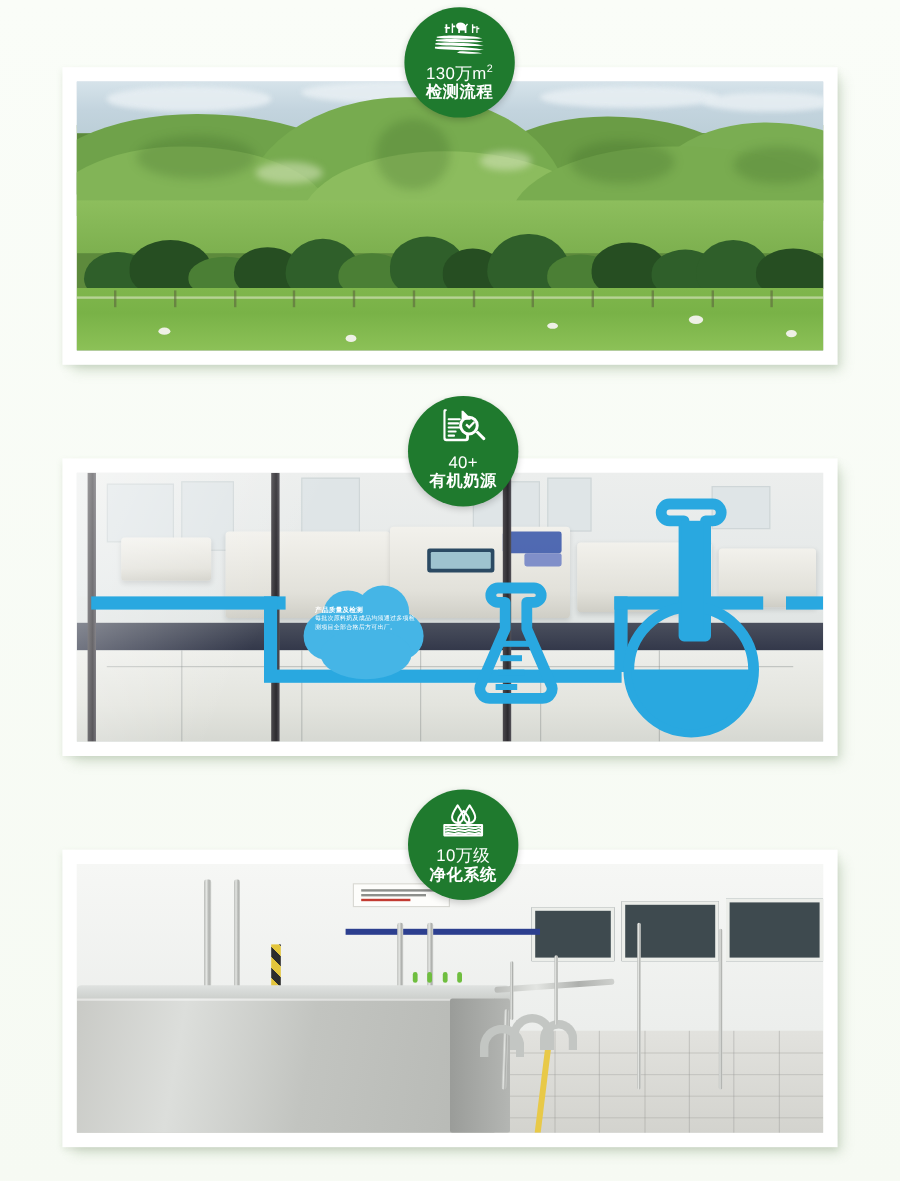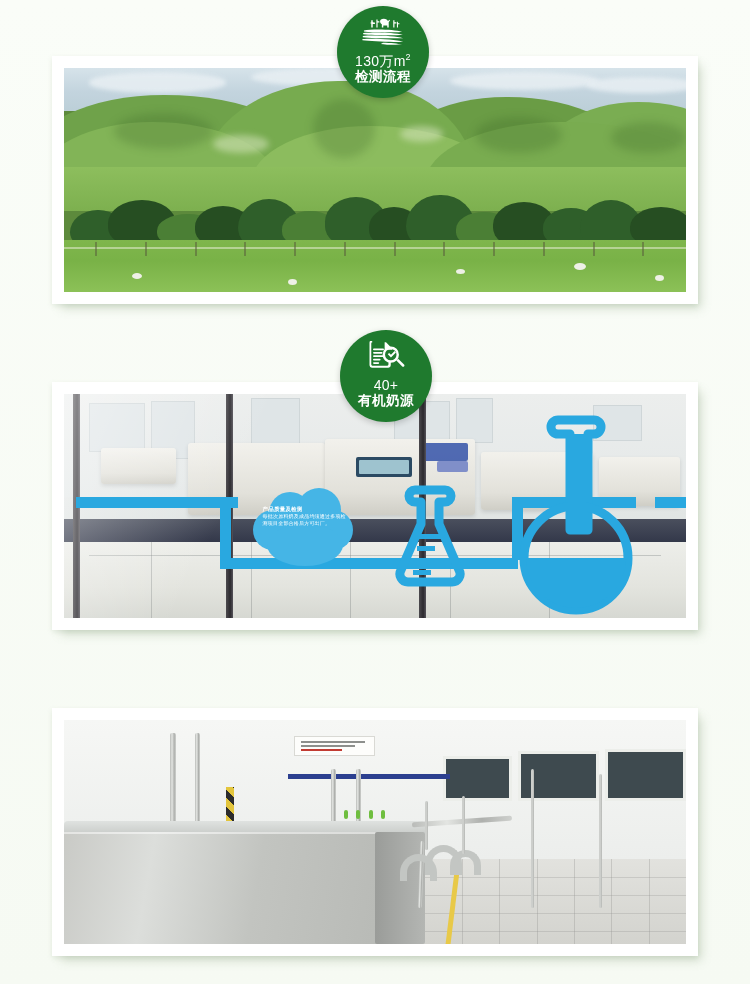--- a/index.html
+++ b/index.html
@@ -391,14 +391,33 @@
         <div class="pipe-u" style="left:62%; top:58%; width:5%;  height:11%;"></div>
         <div class="pipe-u" style="left:54%; top:60%; width:6%;  height:12%;"></div>
 
         <div class="steel" style="left:56%; top:44%; width:16%; height:5px; transform:rotate(-4deg);"></div>
         <div class="steel" style="left:58%; top:36%; width:3px; height:22%;"></div>
         <div class="steel" style="left:64%; top:34%; width:3px; height:26%;"></div>
       </div>
     </div>
   </div>
 
+  <div class="badge" style="left:340px; top:658px;">
+    <span class="bicon">
+      <svg viewBox="0 0 58 42" width="44" height="30" aria-hidden="true">
+        <g fill="none" stroke="#ffffff" stroke-width="2.4" stroke-linejoin="round" stroke-linecap="round">
+          <path d="M16 17 C 16 12, 20 7, 22.5 3 C 25 7, 29 12, 29 17 C 29 20.6, 26 23.4, 22.5 23.4 C 19 23.4, 16 20.6, 16 17 Z"></path>
+          <path d="M30 17 C 30 12, 34 7, 36.5 3 C 39 7, 43 12, 43 17 C 43 20.6, 40 23.4, 36.5 23.4 C 33 23.4, 30 20.6, 30 17 Z"></path>
+          <path d="M23 20 C 23 16.8, 26 13.4, 29.5 9.4 C 33 13.4, 36 16.8, 36 20 C 36 23.6, 33 26.4, 29.5 26.4 C 26 26.4, 23 23.6, 23 20 Z"></path>
+          <path d="M7 26 h44 v12 h-44 z"></path>
+          <path d="M9 29 C 13 27, 17 31, 21 29 C 25 27, 29 31, 33 29 C 37 27, 41 31, 45 29 C 47 28, 48.5 28.6, 49.5 29.2"></path>
+          <path d="M9 32.4 C 13 30.4, 17 34.4, 21 32.4 C 25 30.4, 29 34.4, 33 32.4 C 37 30.4, 41 34.4, 45 32.4 C 47 31.4, 48.5 32, 49.5 32.6"></path>
+          <path d="M9 35.8 C 13 33.8, 17 37.8, 21 35.8 C 25 33.8, 29 37.8, 33 35.8 C 37 33.8, 41 37.8, 45 35.8 C 47 34.8, 48.5 35.4, 49.5 36"></path>
+        </g>
+      </svg>
+    </span>
+    <span class="bnum">
+      <span>10万级</span><sup class="sup"></sup>
+    </span>
+    <span class="bsub">净化系统</span>
+  </div>
 
 </div>
 
 </body></html>

